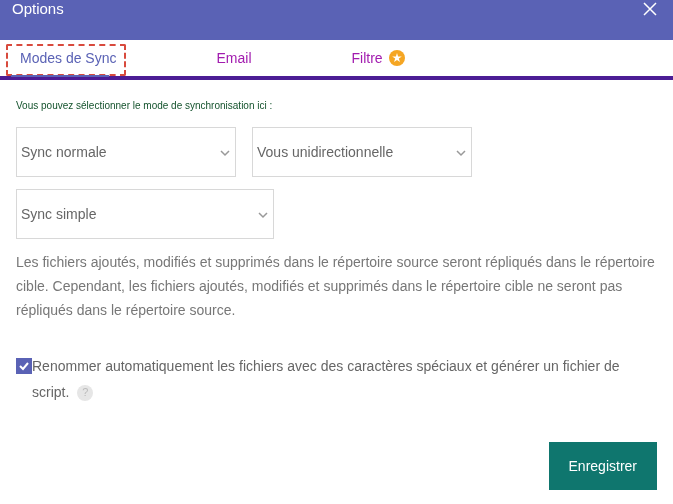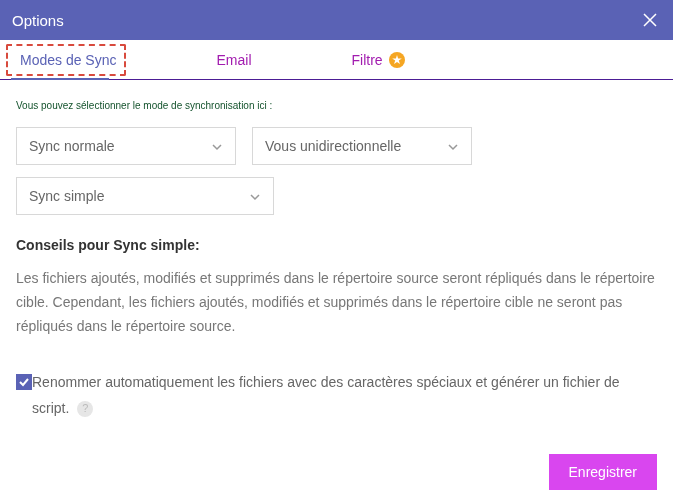--- a/index.html
+++ b/index.html
@@ -10,34 +10,33 @@
     width: 673px;
     height: 504px;
     background: #fff;
     position: relative;
   }
   .header {
     background: #5a62b5;
     color: #fff;
     height: 40px;
     display: flex;
-    align-items: center;
     justify-content: space-between;
     padding: 0 14px 0 12px;
   }
   .header-title { font-size: 15px; }
   .close-icon {
     width: 18px; height: 18px;
     cursor: pointer;
     position: relative;
   }
   .close-icon svg { display: block; }
   .tabs {
     display: flex;
-    border-bottom: 1px solid #4c1d95;
+    border-bottom: 4px solid #4c1d95;
     height: 40px;
     align-items: stretch;
     position: relative;
   }
   .tab {
     padding: 0 20px;
     display: flex;
     align-items: center;
     gap: 6px;
     font-size: 14px;
@@ -84,26 +83,26 @@
     color: #14532d;
     margin-bottom: 16px;
   }
   .select-row {
     display: flex;
     gap: 16px;
     margin-bottom: 12px;
   }
   .select {
     width: 220px;
-    height: 38px;
+    height: 50px;
     border: 1px solid #d8d8d8;
     display: flex;
     align-items: center;
     justify-content: space-between;
-    padding: 0 12px;
+    padding: 0 4px;
     font-size: 14px;
     color: #666;
     background: #fff;
     cursor: pointer;
   }
   .select-row.single .select { width: 258px; }
   .chevron {
     width: 12px; height: 12px;
   }
   .tips-title {
@@ -148,24 +147,24 @@
     font-size: 11px;
     margin-left: 4px;
     vertical-align: middle;
   }
   .footer {
     position: absolute;
     right: 16px;
     bottom: 14px;
   }
   .save-btn {
-    background: #d946ef;
+    background: #0f766e;
     color: #fff;
     border: none;
-    height: 36px;
+    height: 48px;
     padding: 0 20px;
     font-size: 14px;
     cursor: pointer;
   }
 </style>
 </head>
 <body>
 
 <div class="header">
   <span class="header-title">Options</span>
@@ -220,21 +219,20 @@
     <div class="select">
       <span>Sync simple</span>
       <span class="chevron">
         <svg viewBox="0 0 12 12" width="12" height="12">
             <path d="M2 4 L6 8 L10 4" stroke="#999" stroke-width="1.5" fill="none"></path>
           </svg>
       </span>
     </div>
   </div>
 
-  <div class="tips-title">Conseils pour Sync simple:</div>
   <div class="tips-body">Les fichiers ajoutés, modifiés et supprimés dans le répertoire source seront répliqués dans le répertoire cible. Cependant, les fichiers ajoutés, modifiés et supprimés dans le répertoire cible ne seront pas répliqués dans le répertoire source.</div>
 
   <div class="checkbox-row">
     <span class="checkbox">
       <svg viewBox="0 0 12 12" width="12" height="12">
           <path d="M2 6 L5 9 L10 3" stroke="#fff" stroke-width="2" fill="none"></path>
         </svg>
     </span>
     <span>
       <span>Renommer automatiquement les fichiers avec des caractères spéciaux et générer un fichier de script.</span>

